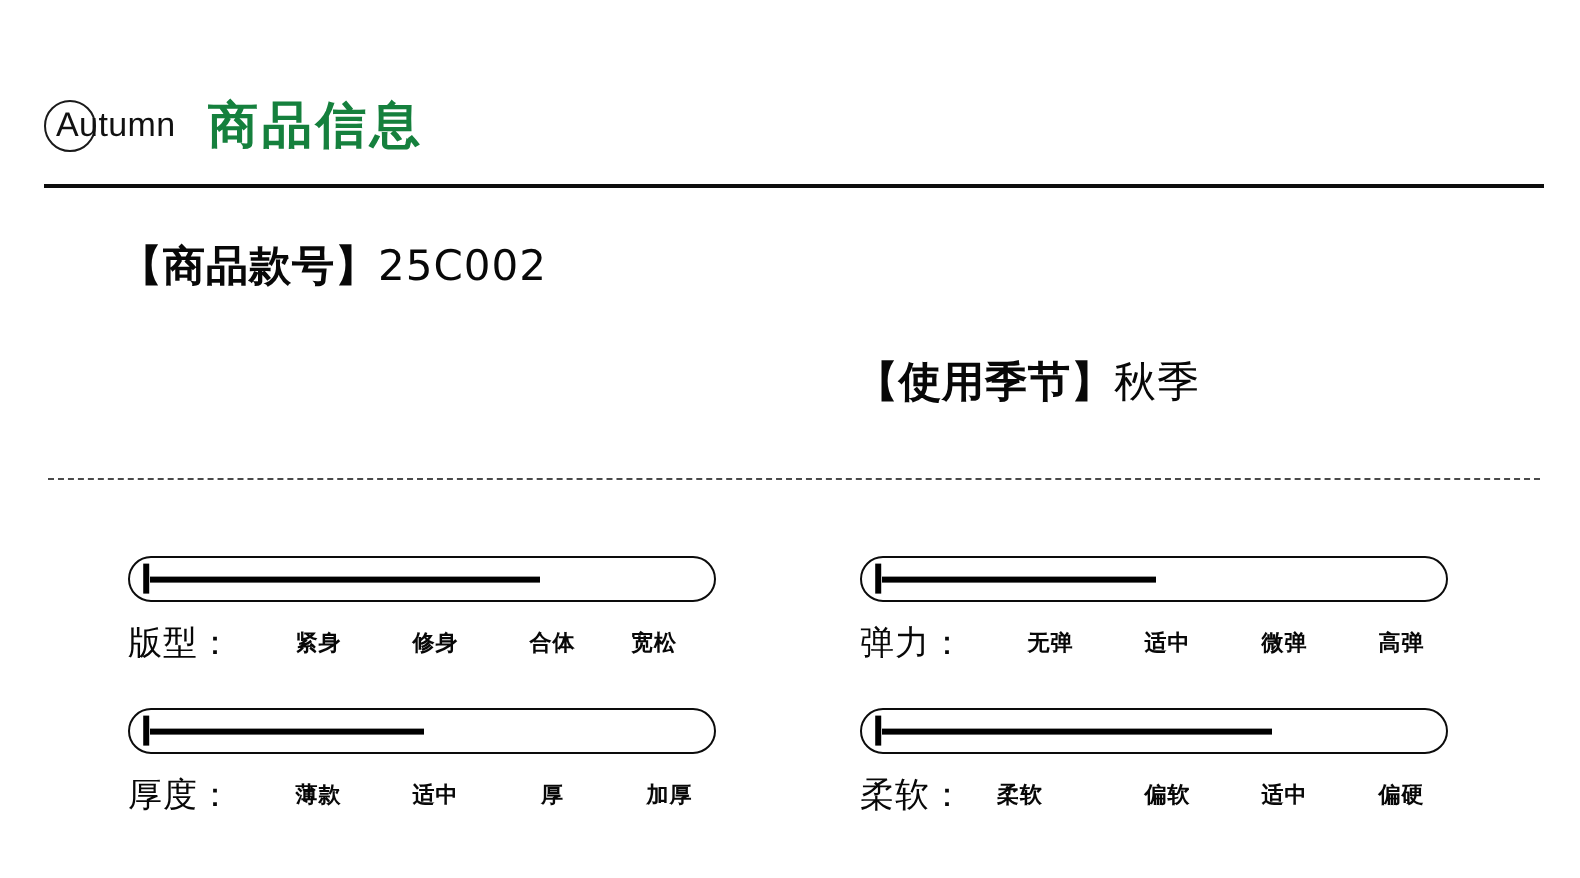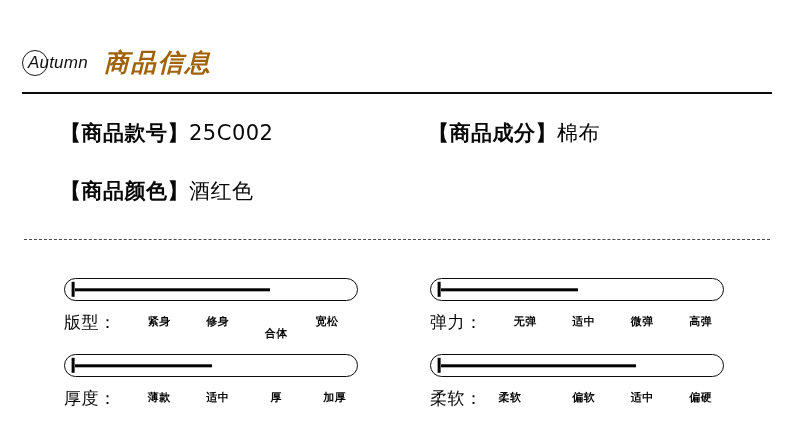--- a/index.html
+++ b/index.html
@@ -20,21 +20,20 @@
     overflow: hidden;
   }
 
   
   .header {
     position: absolute;
     left: 0;
     top: 0;
     width: 704px;
     height: 92px;
-    font-style: italic;
   }
   .badge {
     position: absolute;
     left: 20px;
     top: 48px;
     display: flex;
     align-items: center;
     height: 30px;
   }
   .badge-circle {
@@ -57,21 +56,21 @@
     line-height: 30px;
     font-family: "Liberation Sans", "DejaVu Sans", sans-serif;
   }
   .page-title {
     position: absolute;
     left: 104px;
     top: 46px;
     font-size: 25px;
     font-weight: 700;
     letter-spacing: 2px;
-    color: #a16207;
+    color: #15803d;
     line-height: 34px;
     font-family: "DejaVu Sans", "Liberation Sans", sans-serif;
   }
   .corner-note {
     position: absolute;
     right: 16px;
     top: 50px;
     width: 80px;
     text-align: left;
     font-size: 8px;
@@ -227,48 +226,45 @@
 
     <div class="header-rule"></div>
   </div>
 
   <div class="info-grid">
 
     <div class="info-row">
       <div class="info-cell left">
         <span class="info-key">【商品款号】</span><span class="info-val">25C002</span>
       </div>
+    </div>
+
+    <div class="info-row">
       <div class="info-cell right">
-        <span class="info-key">【商品成分】</span><span class="info-val">棉布</span>
-      </div>
-    </div>
-
-    <div class="info-row">
-      <div class="info-cell left">
-        <span class="info-key">【商品颜色】</span><span class="info-val">酒红色</span>
+        <span class="info-key">【使用季节】</span><span class="info-val">秋季</span>
       </div>
     </div>
   </div>
 
   <div class="dashed-rule"></div>
 
   <div class="sliders">
 
     <div class="slider-group col-l row-1">
       <div class="track">
         <div class="fill" style="width: 194.54px;">
           <div class="knob"></div>
         </div>
       </div>
       <div class="scale">
         <div class="scale-label">版型：</div>
         <div class="scale-opts">
           <span class="scale-opt" style="left: 29.25px;">紧身</span>
           <span class="scale-opt" style="left: 87.75px;">修身</span>
-          <span class="scale-opt" style="left: 146.25px; margin-top: 12px;">合体</span>
+          <span class="scale-opt" style="left: 146.25px;">合体</span>
           <span class="scale-opt" style="left: 197px;">宽松</span>
         </div>
       </div>
     </div>
 
     <div class="slider-group col-r row-1">
       <div class="track">
         <div class="fill" style="width: 137px;">
           <div class="knob"></div>
         </div>

